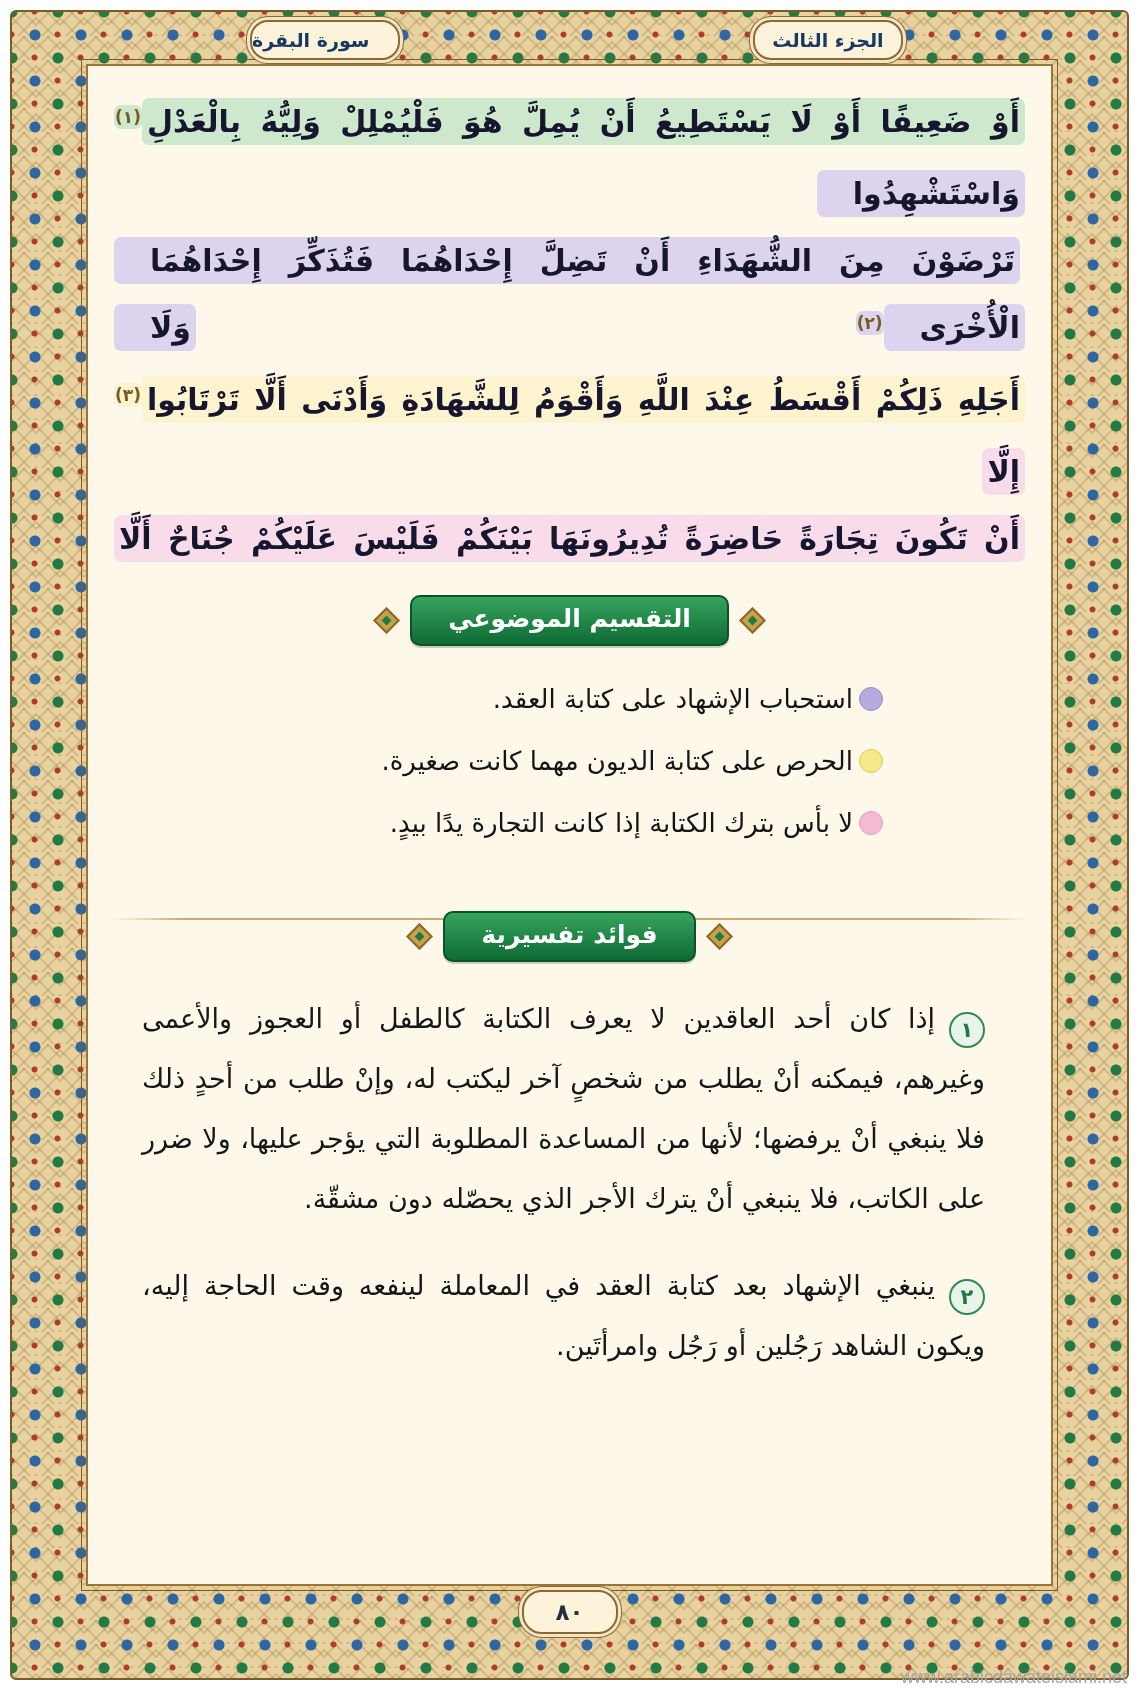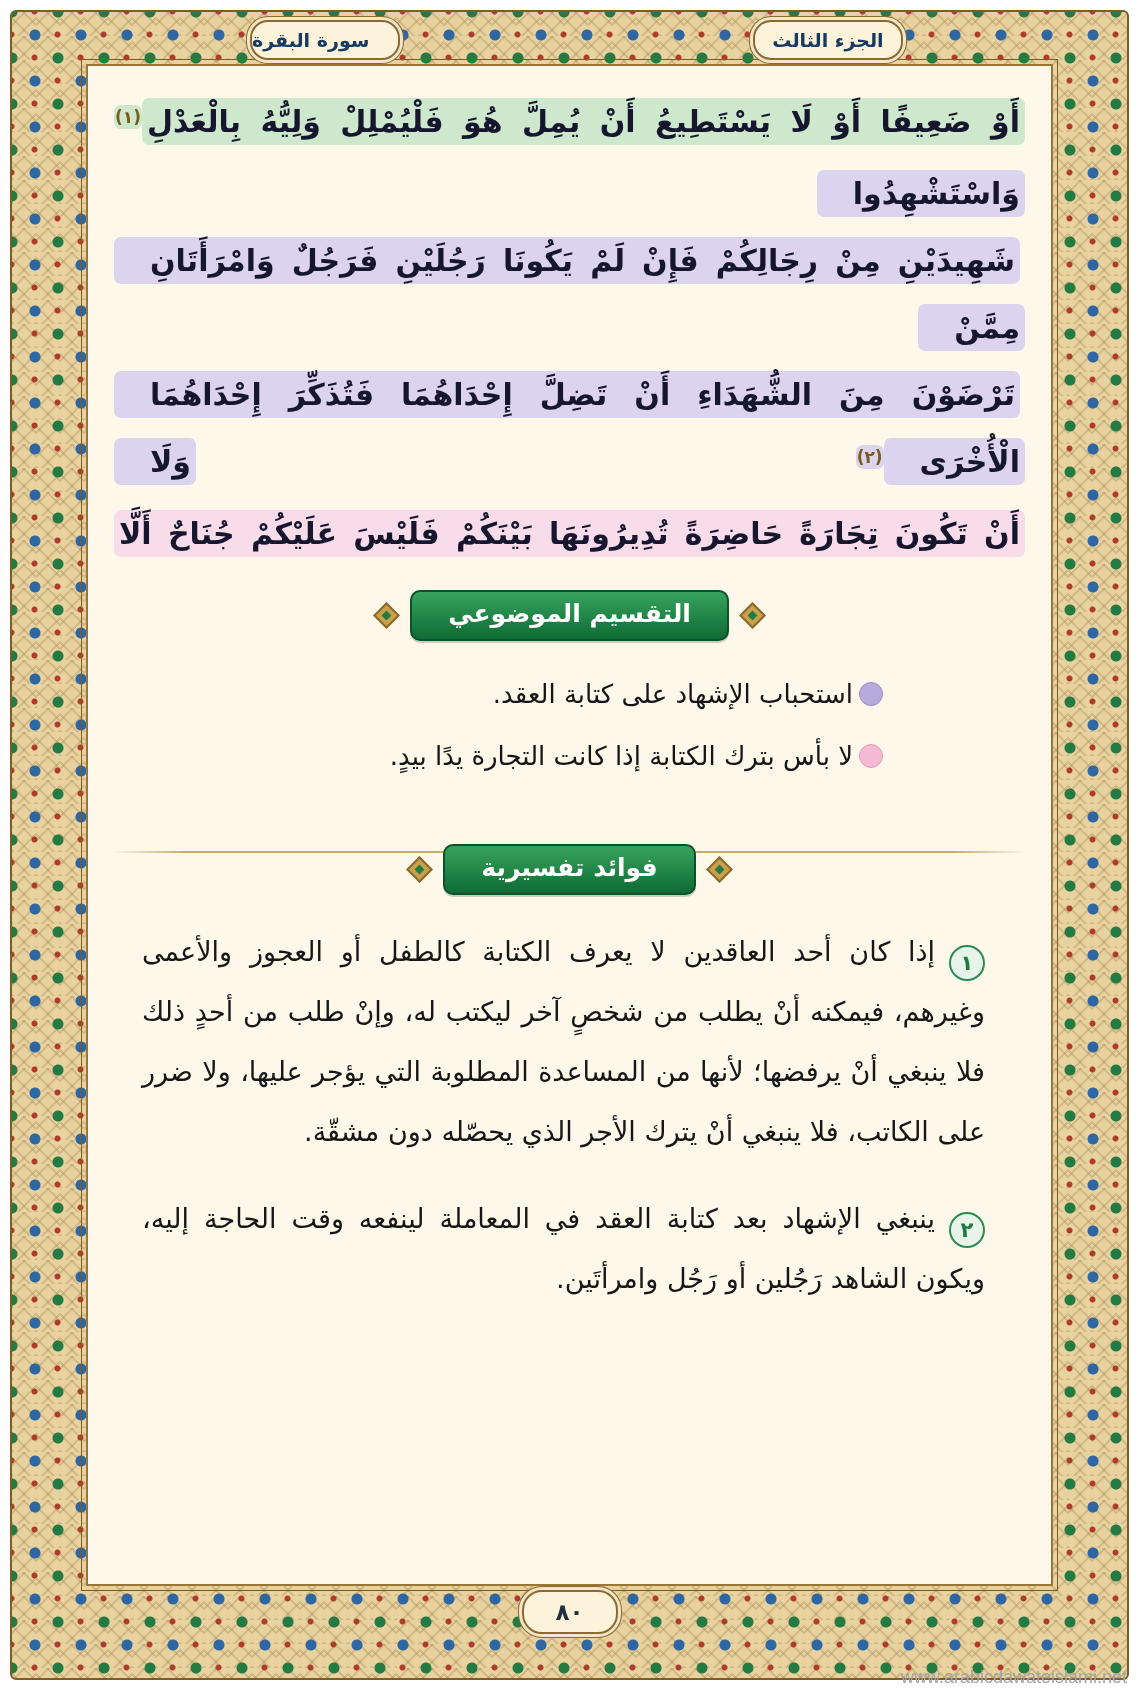--- a/index.html
+++ b/index.html
@@ -105,40 +105,44 @@
     <span>سورة البقرة</span>
   </div>
 
   <div class="content">
 
     <div class="quran">
       <div class="qline">
         <span class="seg hl-green">أَوْ ضَعِيفًا أَوْ لَا يَسْتَطِيعُ أَنْ يُمِلَّ هُوَ فَلْيُمْلِلْ وَلِيُّهُ بِالْعَدْلِ</span><span class="seg hl-green marker">(١)</span> <span class="seg hl-purple">وَاسْتَشْهِدُوا</span>
       </div>
       <div class="qline">
-        <span class="seg hl-purple">شَهِيدَيْنِ مِنْ رِجَالِكُمْ فَإِنْ لَمْ يَكُونَا رَجُلَيْنِ فَرَجُلٌ وَامْرَأَتَانِ مِمَّنْ</span>
+        <span class="seg hl-purple">تَرْضَوْنَ مِنَ الشُّهَدَاءِ أَنْ تَضِلَّ إِحْدَاهُمَا فَتُذَكِّرَ إِحْدَاهُمَا الْأُخْرَى</span><span class="seg hl-purple marker">(٢)</span> <span class="seg hl-purple">وَلَا</span>
       </div>
       <div class="qline">
-        <span class="seg hl-purple">تَرْضَوْنَ مِنَ الشُّهَدَاءِ أَنْ تَضِلَّ إِحْدَاهُمَا فَتُذَكِّرَ إِحْدَاهُمَا الْأُخْرَى</span><span class="seg hl-purple marker">(٢)</span> <span class="seg hl-purple">وَلَا</span>
+        <span class="seg hl-yellow">أَجَلِهِ ذَلِكُمْ أَقْسَطُ عِنْدَ اللَّهِ وَأَقْوَمُ لِلشَّهَادَةِ وَأَدْنَى أَلَّا تَرْتَابُوا</span><span class="seg hl-yellow marker">(٣)</span> <span class="seg hl-pink">إِلَّا</span>
       </div>
       <div class="qline">
         <span class="seg hl-pink">أَنْ تَكُونَ تِجَارَةً حَاضِرَةً تُدِيرُونَهَا بَيْنَكُمْ فَلَيْسَ عَلَيْكُمْ جُنَاحٌ أَلَّا</span>
       </div>
     </div>
 
     <div class="banner-row">
       <span class="orn"></span>
       <div class="banner">التقسيم الموضوعي</div>
       <span class="orn"></span>
     </div>
 
     <div class="bullets">
       <div class="bullet">
         <span class="dot dot-purple"></span>
         <span>استحباب الإشهاد على كتابة العقد.</span>
+      </div>
+      <div class="bullet">
+        <span class="dot dot-yellow"></span>
+        <span>الحرص على كتابة الديون مهما كانت صغيرة.</span>
       </div>
       <div class="bullet">
         <span class="dot dot-pink"></span>
         <span>لا بأس بترك الكتابة إذا كانت التجارة يدًا بيدٍ.</span>
       </div>
     </div>
 
     <div class="divider"></div>
 
     <div class="banner-row">

